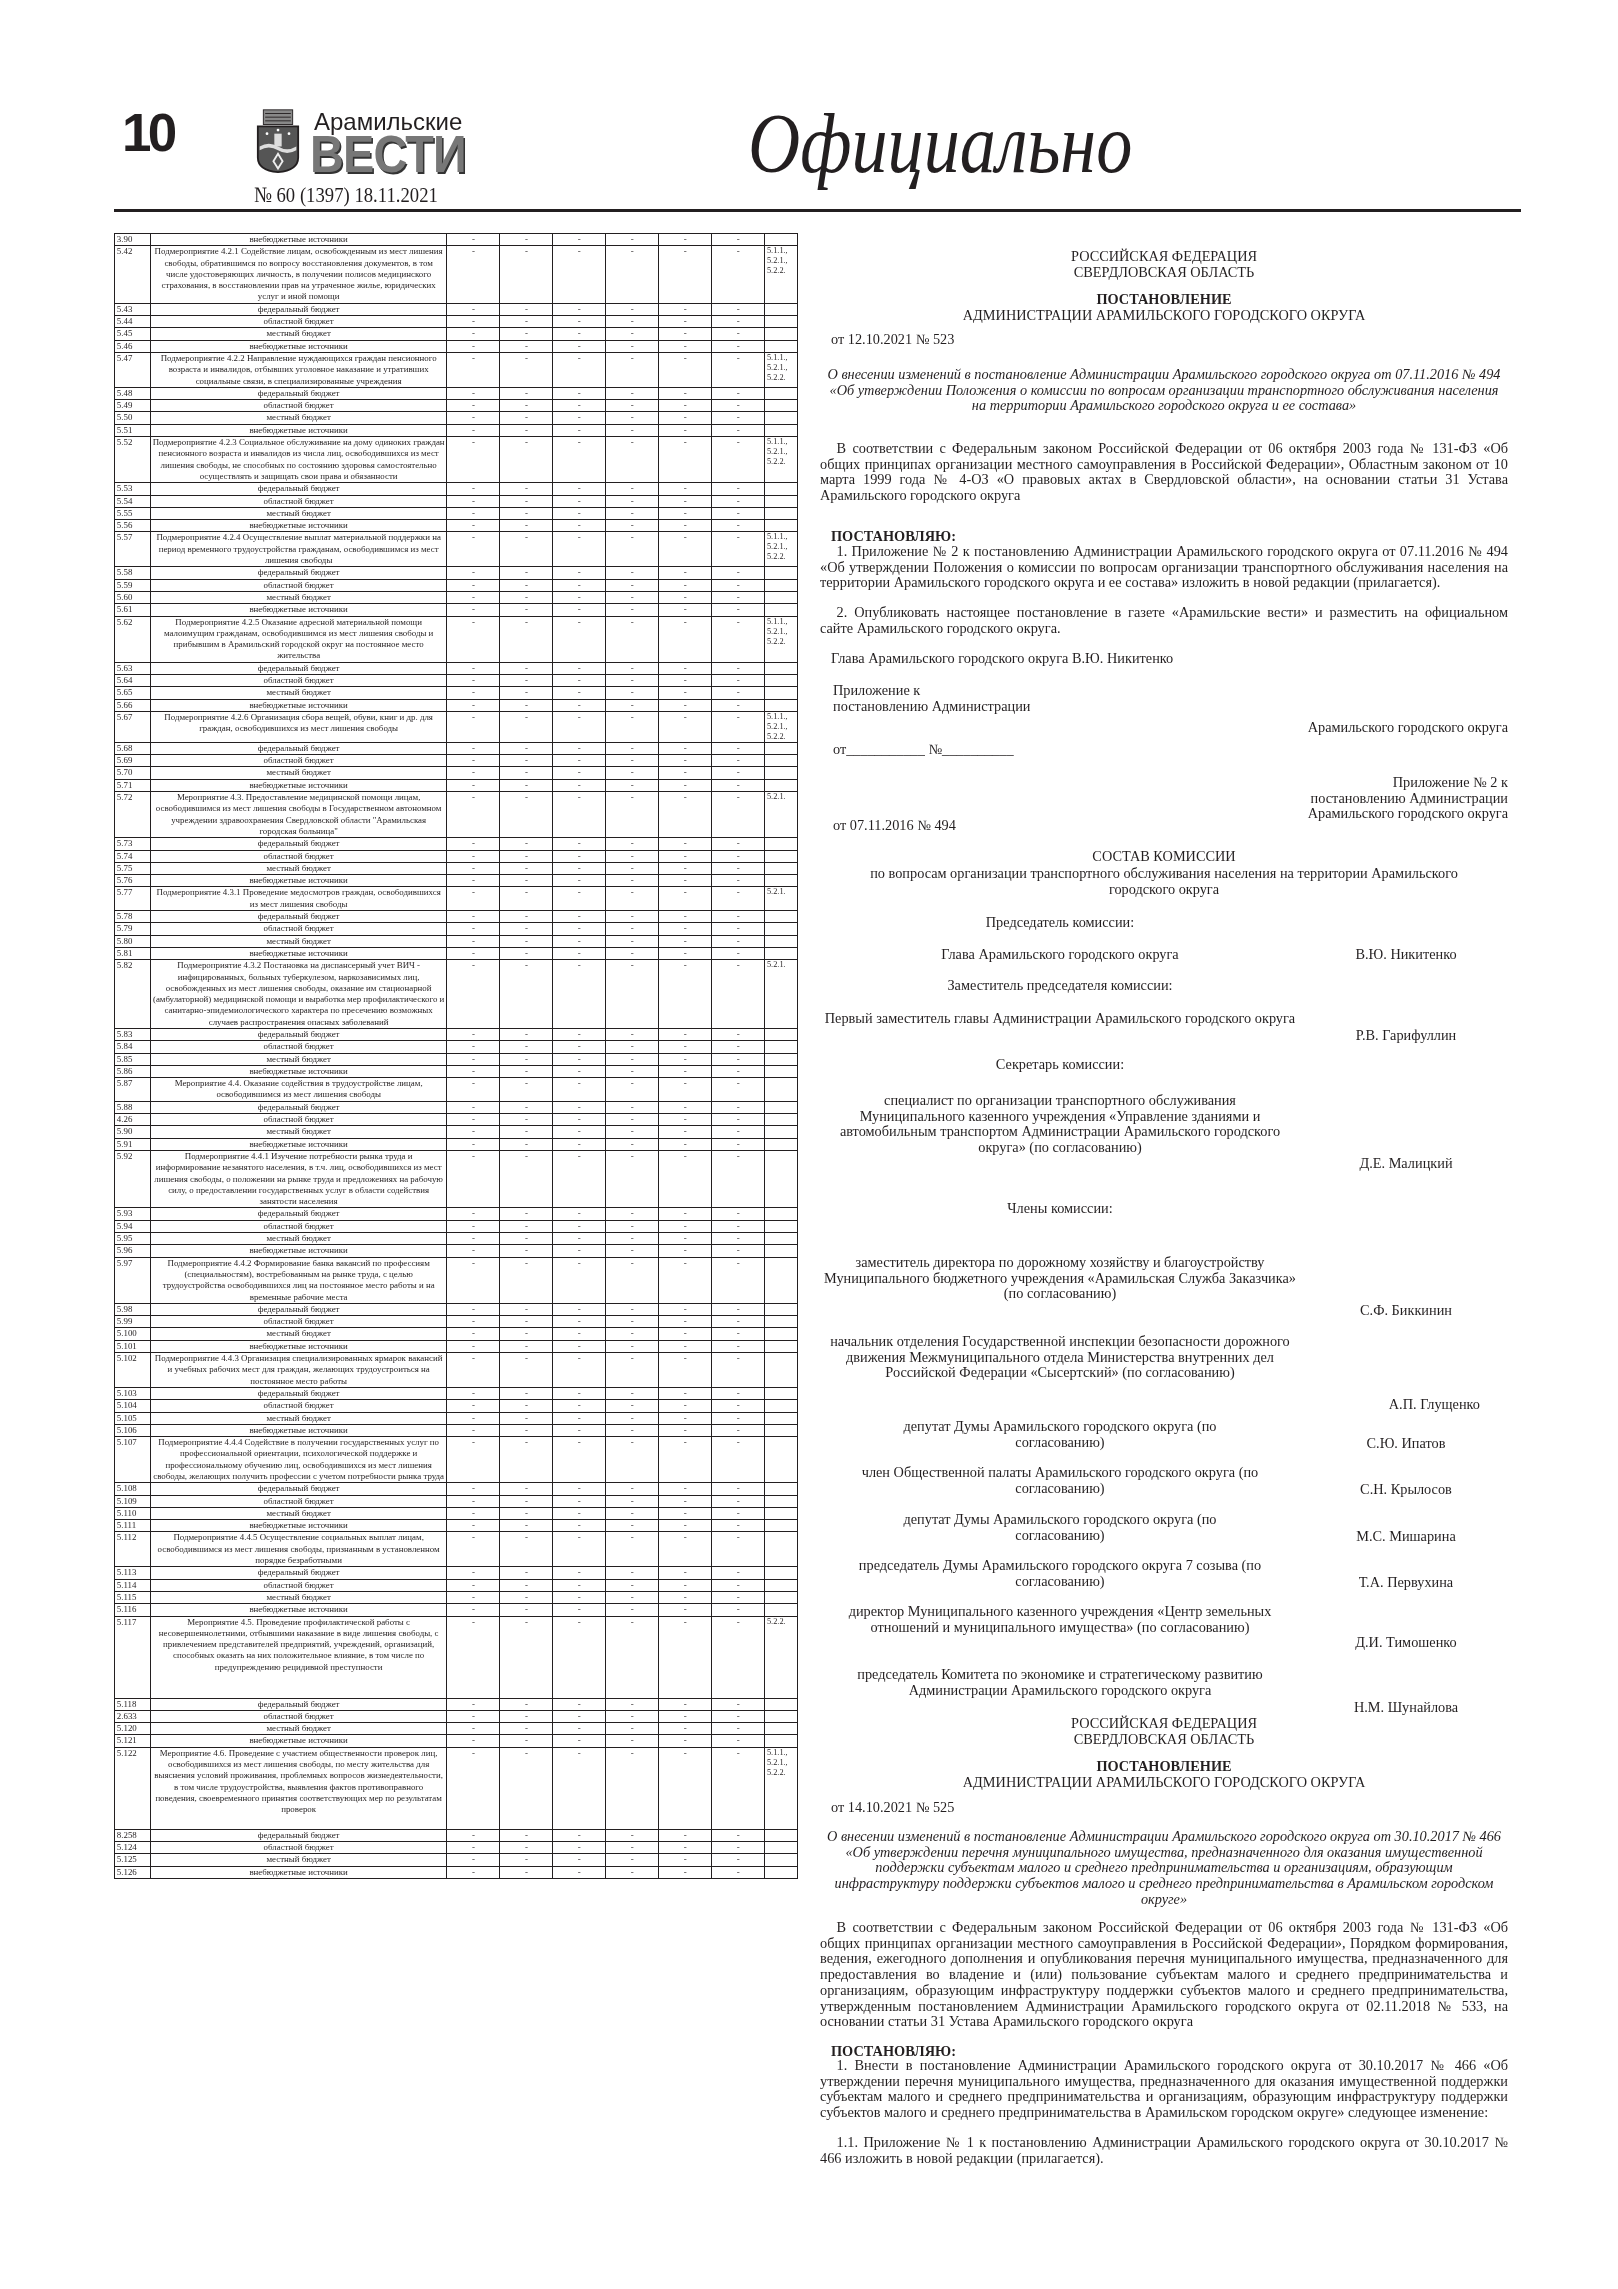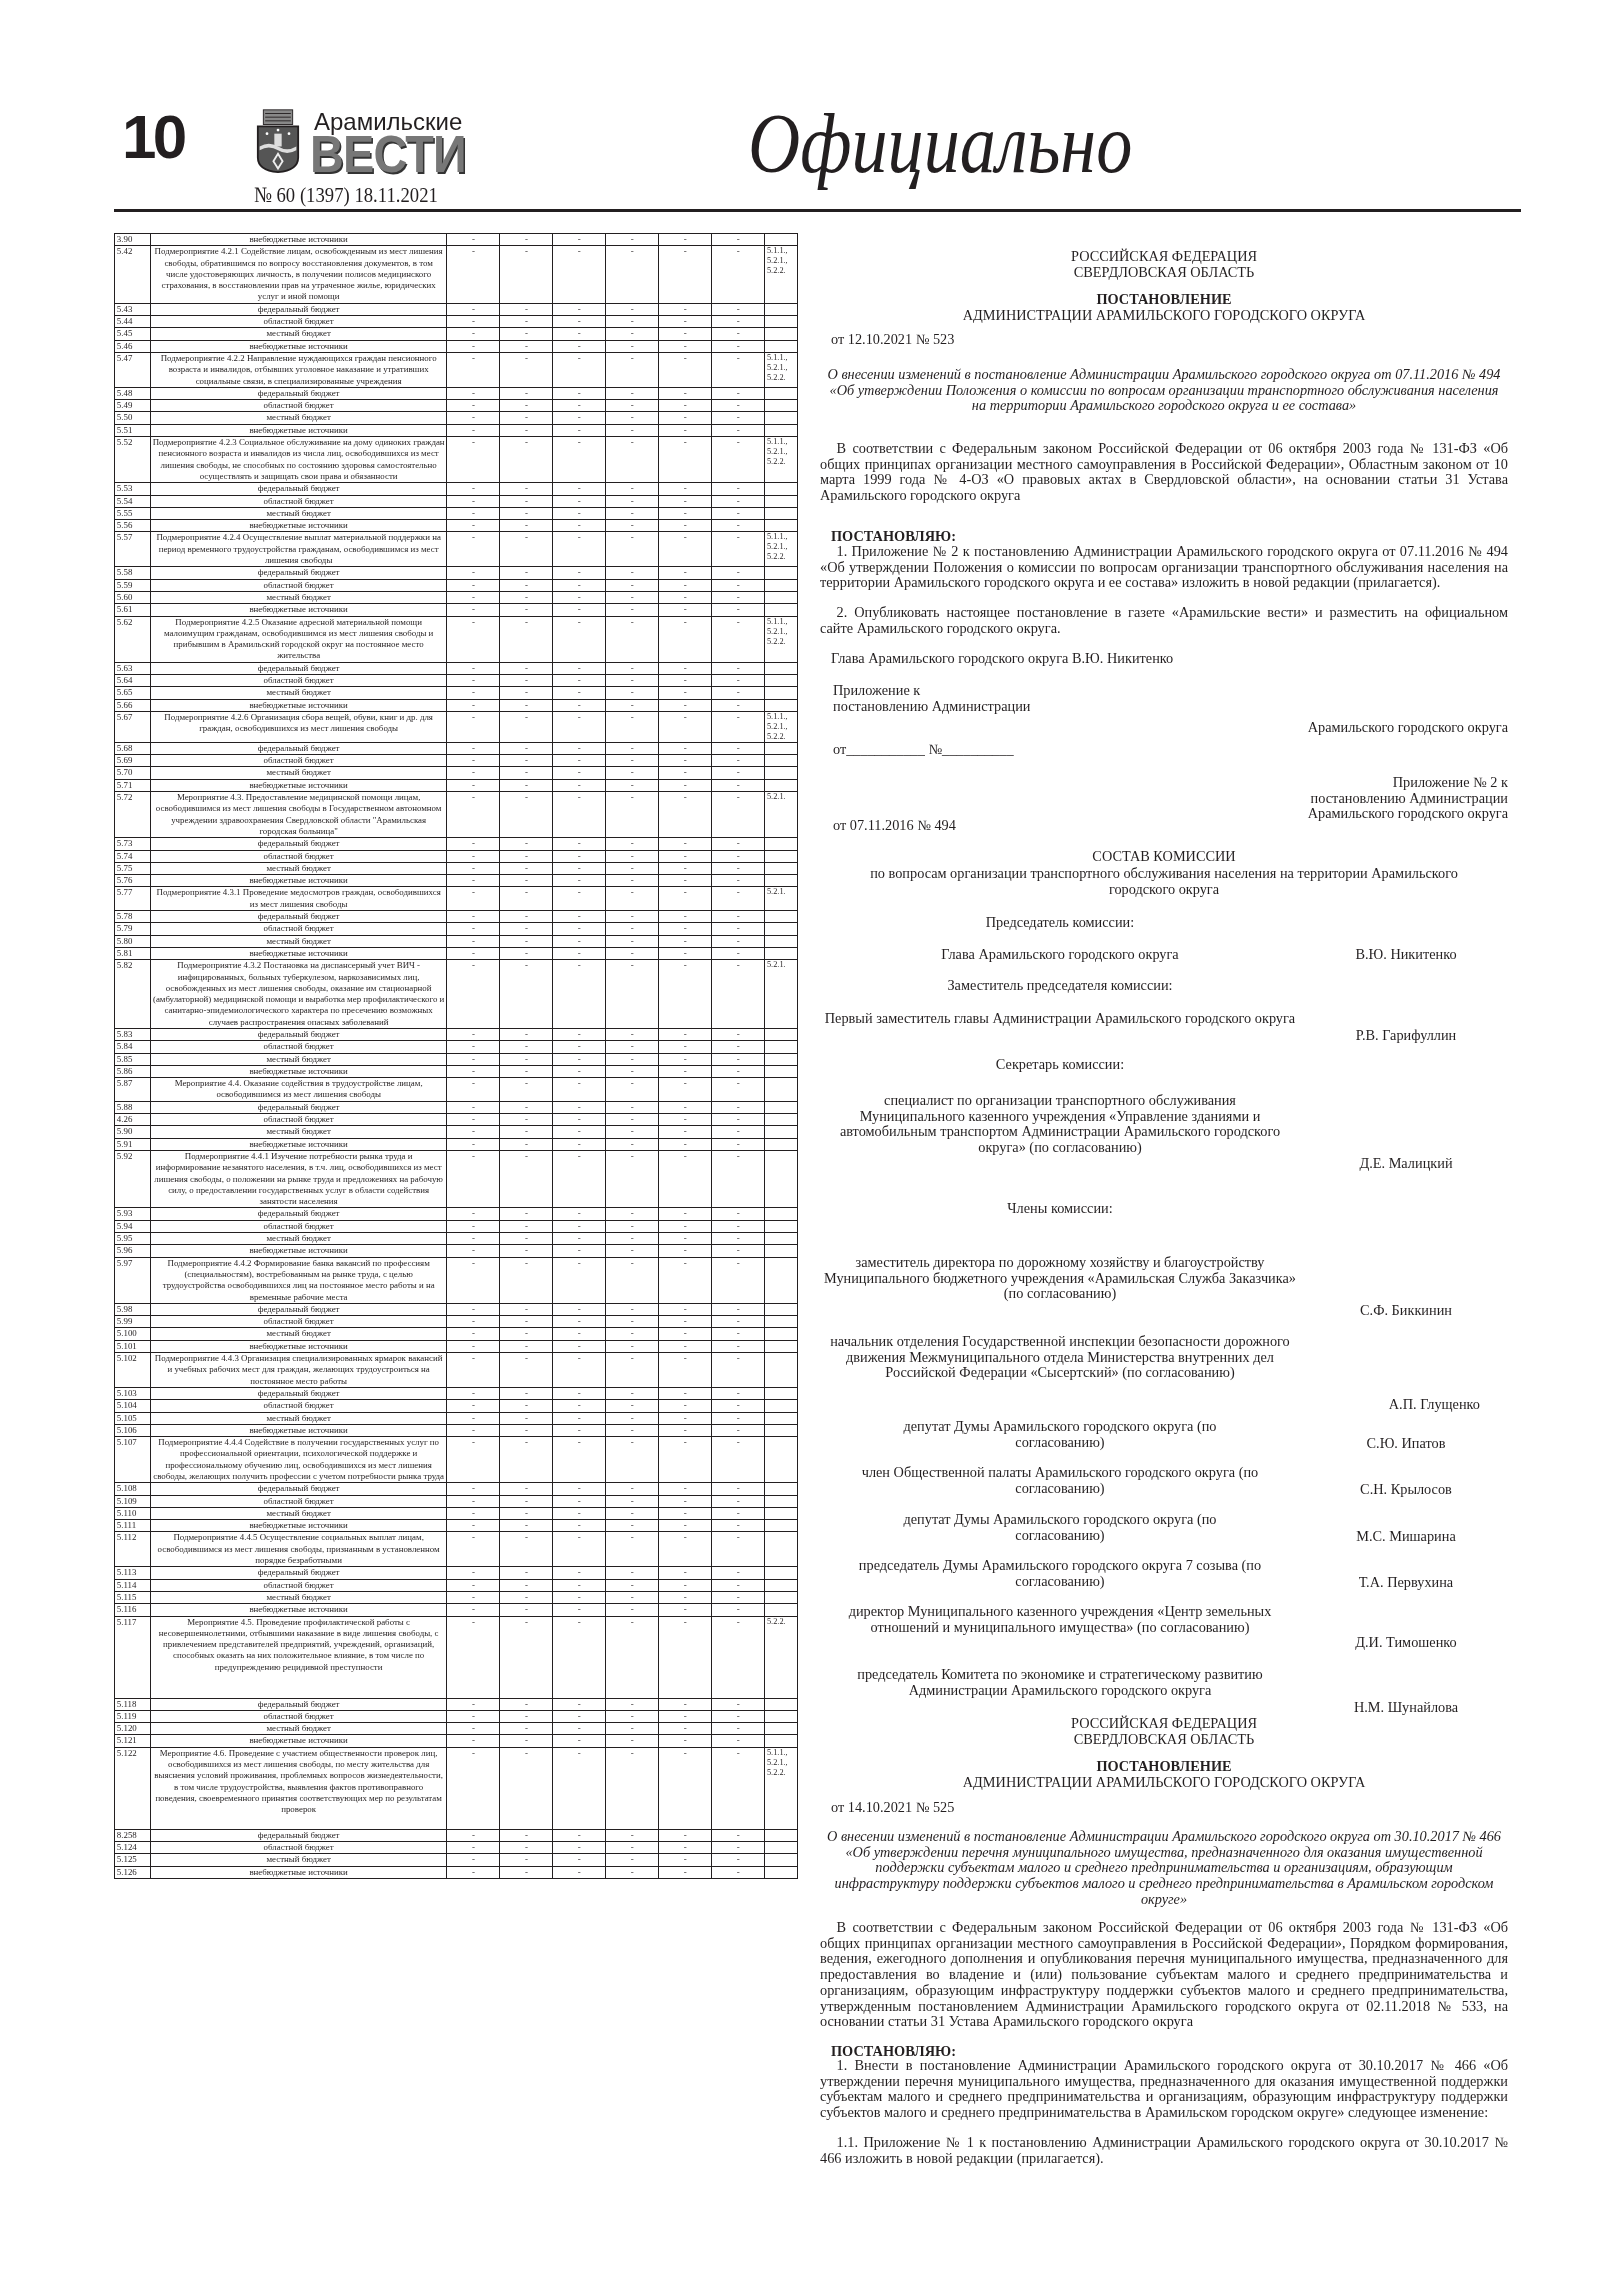--- a/index.html
+++ b/index.html
@@ -1,18 +1,18 @@
 <!DOCTYPE html>
 <html style="font-size:14.8px"><head>
 <meta charset="utf-8">
 <style>
   html,body{margin:0;padding:0;background:#fff;}
   body{width:1619px;height:2290px;position:relative;overflow:hidden;color:#231f20;font-family:"Liberation Serif","DejaVu Serif",serif;}
   .masthead{position:absolute;left:111px;top:97px;width:1412px;height:111px;}
-  .page-num{position:absolute;left:11px;top:9.2px;font-family:"Liberation Sans","DejaVu Sans",sans-serif;font-size:62px;font-weight:bold;letter-spacing:-3.7px;line-height:1;}
+  .page-num{position:absolute;left:11px;top:9.2px;font-family:"Liberation Sans","DejaVu Sans",sans-serif;font-size:53px;font-weight:bold;letter-spacing:-3.7px;line-height:1;}
   .logo{position:absolute;left:143px;top:11px;width:48px;height:66px;}
   .brand-top{position:absolute;left:203px;top:13px;font-family:"Liberation Sans","DejaVu Sans",sans-serif;font-size:24px;line-height:1;}
   .brand-main{position:absolute;left:199px;top:31px;font-family:"Liberation Sans","DejaVu Sans",sans-serif;font-size:52px;font-weight:bold;color:#777;line-height:1;letter-spacing:-0.9px;transform:scaleX(0.9);transform-origin:left top;text-shadow:1.8px 1.8px 0 #333;}
   .issue{position:absolute;left:143px;top:85px;font-size:22px;transform:scaleX(0.85);transform-origin:left top;}
   .section-title{position:absolute;left:637px;top:0px;font-family:"Liberation Serif","DejaVu Serif",serif;font-style:italic;font-size:85px;line-height:1.1;transform:scaleX(0.85);transform-origin:left top;}
   .head-rule{position:absolute;left:114px;top:209px;width:1407px;height:2.8px;background:#231f20;}
 
   
   .tbl-wrap{position:absolute;left:114px;top:233px;width:684px;}
   table.prog{border-collapse:collapse;width:684px;table-layout:fixed;font-size:8.9px;line-height:11.3px;}
@@ -916,21 +916,21 @@
           <td class="name">федеральный бюджет</td>
           <td class="val">-</td>
           <td class="val">-</td>
           <td class="val">-</td>
           <td class="val">-</td>
           <td class="val">-</td>
           <td class="val">-</td>
           <td class="ref"></td>
         </tr>
         <tr>
-          <td class="num">5.119</td>
+          <td class="num">2.633</td>
           <td class="name">областной бюджет</td>
           <td class="val">-</td>
           <td class="val">-</td>
           <td class="val">-</td>
           <td class="val">-</td>
           <td class="val">-</td>
           <td class="val">-</td>
           <td class="ref"></td>
         </tr>
         <tr>

